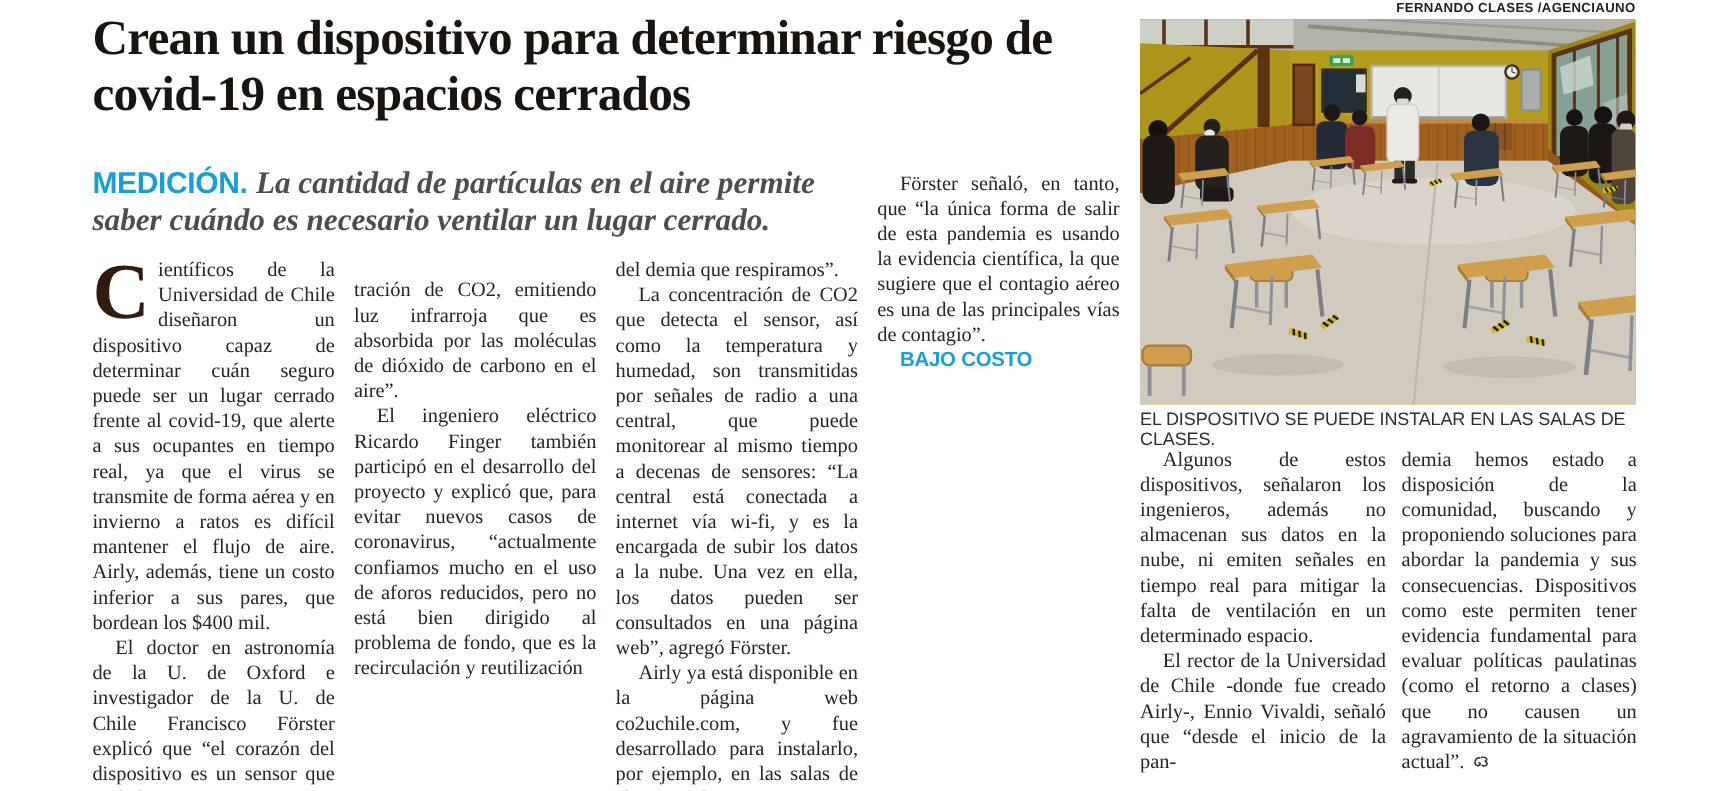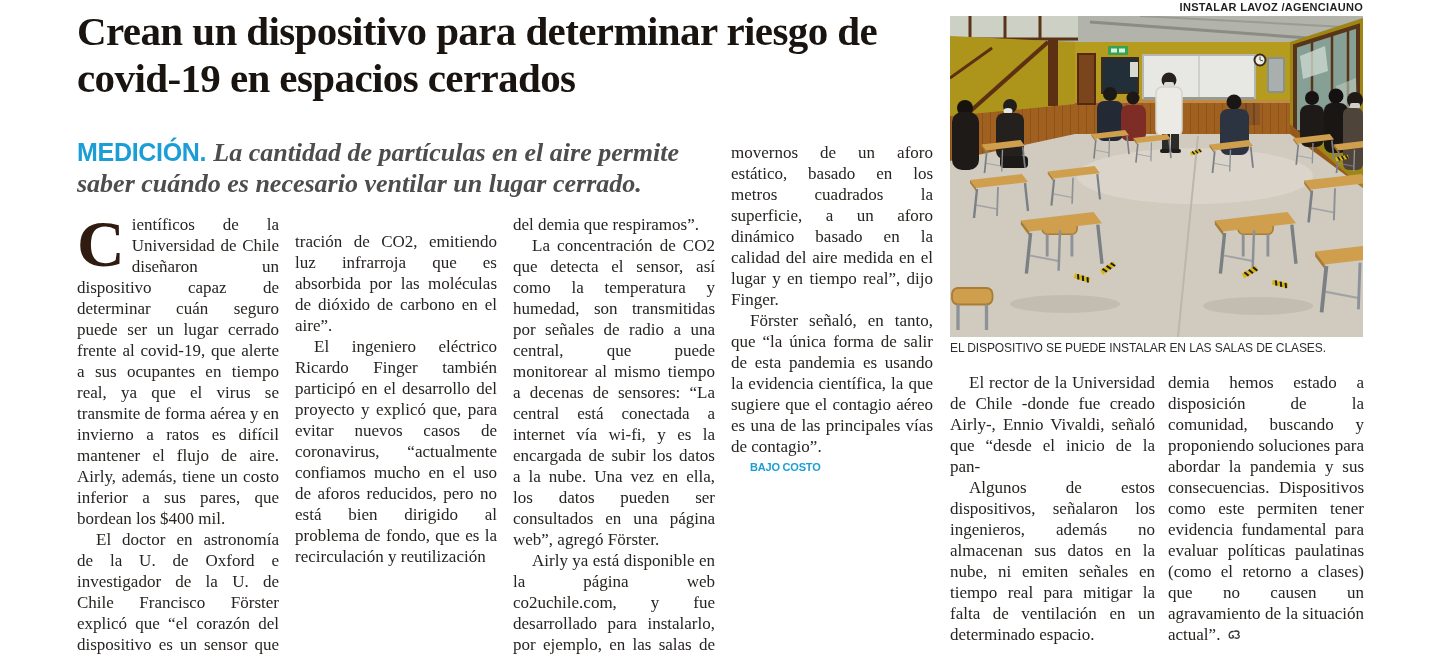--- a/index.html
+++ b/index.html
@@ -29,33 +29,33 @@
   .c2{left:295px;margin-top:17px;}
   .c3{left:513px;}
   .c4{left:731px;top:142px;}
   .c5{left:950px;top:372px;width:205px;}
   .c6{left:1168px;top:372px;width:196px;}
 
   .dropcap{float:left;font-weight:bold;font-size:66px;line-height:52px;
     color:#2f1b10;margin:4px 7px 0 0;}
 
   .subhead{font-family:"Liberation Sans","DejaVu Sans",sans-serif;font-weight:bold;
-    font-size:11px;letter-spacing:-0.2px;color:var(--accent,#1b9ed6);
+    font-size:17px;letter-spacing:-0.2px;color:var(--accent,#1b9ed6);
     margin:14px 0 3px;text-indent:0;text-align:left;}
 
   
   .credit{position:absolute;left:950px;top:1px;width:413px;text-align:right;
     font-family:"Liberation Sans","DejaVu Sans",sans-serif;font-weight:bold;
     font-size:11px;letter-spacing:0.3px;color:#1f1f1f;}
   .photo{position:absolute;left:950px;top:16px;width:413px;height:321px;
     overflow:hidden;background:#b59c1e;}
   .photo svg{display:block;}
   .caption{position:absolute;left:950px;top:341px;width:413px;
     font-family:"Liberation Sans","DejaVu Sans",sans-serif;
-    font-size:12px;letter-spacing:-0.1px;color:#2e2e2e;}
+    font-size:15px;letter-spacing:-0.1px;color:#2e2e2e;}
 
   .endmark{display:inline-block;vertical-align:baseline;margin-left:5px;}
 </style>
 </head>
 <body>
 
 <div class="page">
 
   <h1 class="headline">Crean un dispositivo para determinar riesgo de covid-19 en espacios cerrados</h1>
 
@@ -73,26 +73,25 @@
     <p>El ingeniero eléctrico Ricardo Finger también participó en el desarrollo del proyecto y explicó que, para evitar nuevos casos de coronavirus, “actualmente confiamos mucho en el uso de aforos reducidos, pero no está bien dirigido al problema de fondo, que es la recirculación y reutilización</p>
   </div>
 
   <div class="col c3">
     <p class="noindent">del demia que respiramos”.</p>
     <p>La concentración de CO2 que detecta el sensor, así como la temperatura y humedad, son transmitidas por señales de radio a una central, que puede monitorear al mismo tiempo a decenas de sensores: “La central está conectada a internet vía wi-fi, y es la encargada de subir los datos a la nube. Una vez en ella, los datos pueden ser consultados en una página web”, agregó Förster.</p>
     <p>Airly ya está disponible en la página web co2uchile.com, y fue desarrollado para instalarlo, por ejemplo, en las salas de clases, lugar en que “debemos</p>
   </div>
 
   <div class="col c4">
-    <p class="noindent">movernos de un aforo estático, basado en los metros cuadrados la superficie, a un aforo dinámico basado en la calidad del aire medida en el lugar y en tiempo real”, dijo Finger.</p>
     <p>Förster señaló, en tanto, que “la única forma de salir de esta pandemia es usando la evidencia científica, la que sugiere que el contagio aéreo es una de las principales vías de contagio”.</p>
     <p class="subhead">BAJO COSTO</p>
   </div>
 
-  <div class="credit">INSTALAR LAVOZ /AGENCIAUNO</div>
+  <div class="credit">FERNANDO CLASES /AGENCIAUNO</div>
 
   <div class="photo">
     <svg width="413" height="321" viewBox="0 0 413 321" xmlns="http://www.w3.org/2000/svg">
       <defs>
         <pattern id="slats" width="8" height="34" patternUnits="userSpaceOnUse">
           <rect width="8" height="34" fill="#a06020"></rect>
           <line x1="0" y1="0" x2="0" y2="34" stroke="#874e15" stroke-width="1.6"></line>
         </pattern>
         <g id="desk">
           <polygon points="2,6 54,0 60,8 8,14" fill="#cf9f4e"></polygon>
@@ -219,22 +218,22 @@
       <use href="#tape" transform="translate(300,256) rotate(-30)"></use>
       <use href="#tape" transform="translate(330,268) rotate(14)"></use>
       <use href="#tape" transform="translate(246,136) rotate(-20) scale(0.7)"></use>
       <use href="#tape" transform="translate(392,142) rotate(-12) scale(0.8)"></use>
     </svg>
   </div>
 
   <div class="caption">EL DISPOSITIVO SE PUEDE INSTALAR EN LAS SALAS DE CLASES.</div>
 
   <div class="col c5">
+    <p>Algunos de estos dispositivos, señalaron los ingenieros, además no almacenan sus datos en la nube, ni emiten señales en tiempo real para mitigar la falta de ventilación en un determinado espacio.</p>
     <p>El rector de la Universidad de Chile -donde fue creado Airly-, Ennio Vivaldi, señaló que “desde el inicio de la pan-</p>
-    <p>Algunos de estos dispositivos, señalaron los ingenieros, además no almacenan sus datos en la nube, ni emiten señales en tiempo real para mitigar la falta de ventilación en un determinado espacio.</p>
   </div>
 
   <div class="col c6">
     <p class="noindent"><span>demia hemos estado a disposición de la comunidad, buscando y proponiendo soluciones para abordar la pandemia y sus consecuencias. Dispositivos como este permiten tener evidencia fundamental para evaluar políticas paulatinas (como el retorno a clases) que no causen un agravamiento de la situación actual”.</span><svg class="endmark" width="17" height="11" viewBox="0 0 20 12">
           <path d="M9.5 2.5 C4.5 1.5 3 10.5 8 10.2 C10.5 10 10.5 7.5 8.8 7.5" fill="none" stroke="#333" stroke-width="1.6" stroke-linecap="round"></path>
           <path d="M11.5 2.2 C16.5 1 18 5 14.5 6 C18.5 6.8 17 11.5 11.8 10" fill="none" stroke="#333" stroke-width="1.6" stroke-linecap="round"></path>
         </svg></p>
   </div>
 
 </div>

